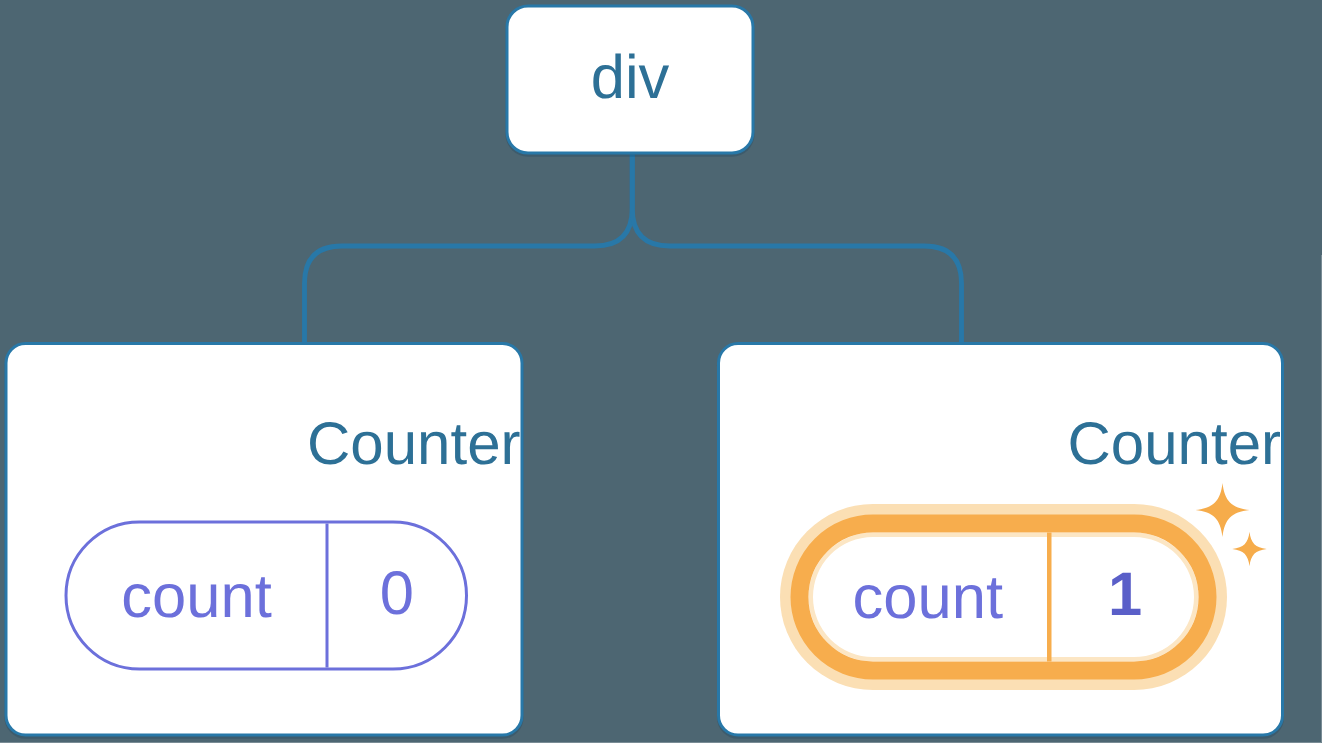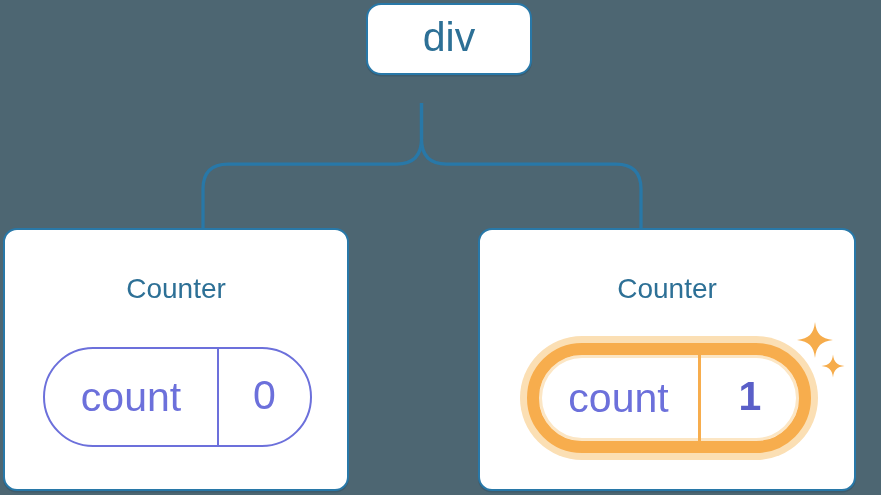--- a/index.html
+++ b/index.html
@@ -18,31 +18,30 @@
     position: absolute;
     left: 0;
     top: 0;
     z-index: 1;
   }
   .node-root {
     position: absolute;
     left: 337px;
     top: 3px;
     width: 166px;
-    height: 72px;
+    height: 100px;
     background: #ffffff;
     border: 2.5px solid #2878A8;
     border-radius: 15px;
     box-sizing: border-box;
     display: flex;
     align-items: center;
     justify-content: center;
     z-index: 2;
     box-shadow: 0 1.5px 0 rgba(15, 60, 90, 0.25);
-    margin-left: 29px;
   }
   .node-root-label {
     font-size: 41px;
     color: #2D7096;
     line-height: 1;
     padding-bottom: 4px;
   }
   .card {
     position: absolute;
     top: 228px;
@@ -60,22 +59,22 @@
   }
   .card-right {
     left: 478px;
     width: 378px;
   }
   .card-title {
     position: absolute;
     left: 0;
     right: 0;
     top: 43px;
-    text-align: center;
-    font-size: 28px;
+    text-align: right;
+    font-size: 40px;
     font-weight: 500;
     color: #2D7096;
     line-height: 1.15;
   }
   .pill {
     position: absolute;
     display: flex;
     align-items: stretch;
     border-radius: 999px;
     box-sizing: border-box;

